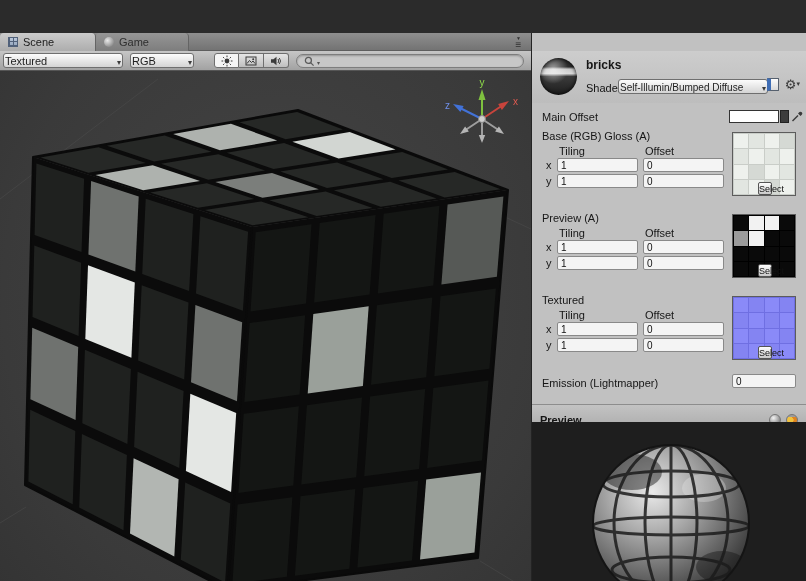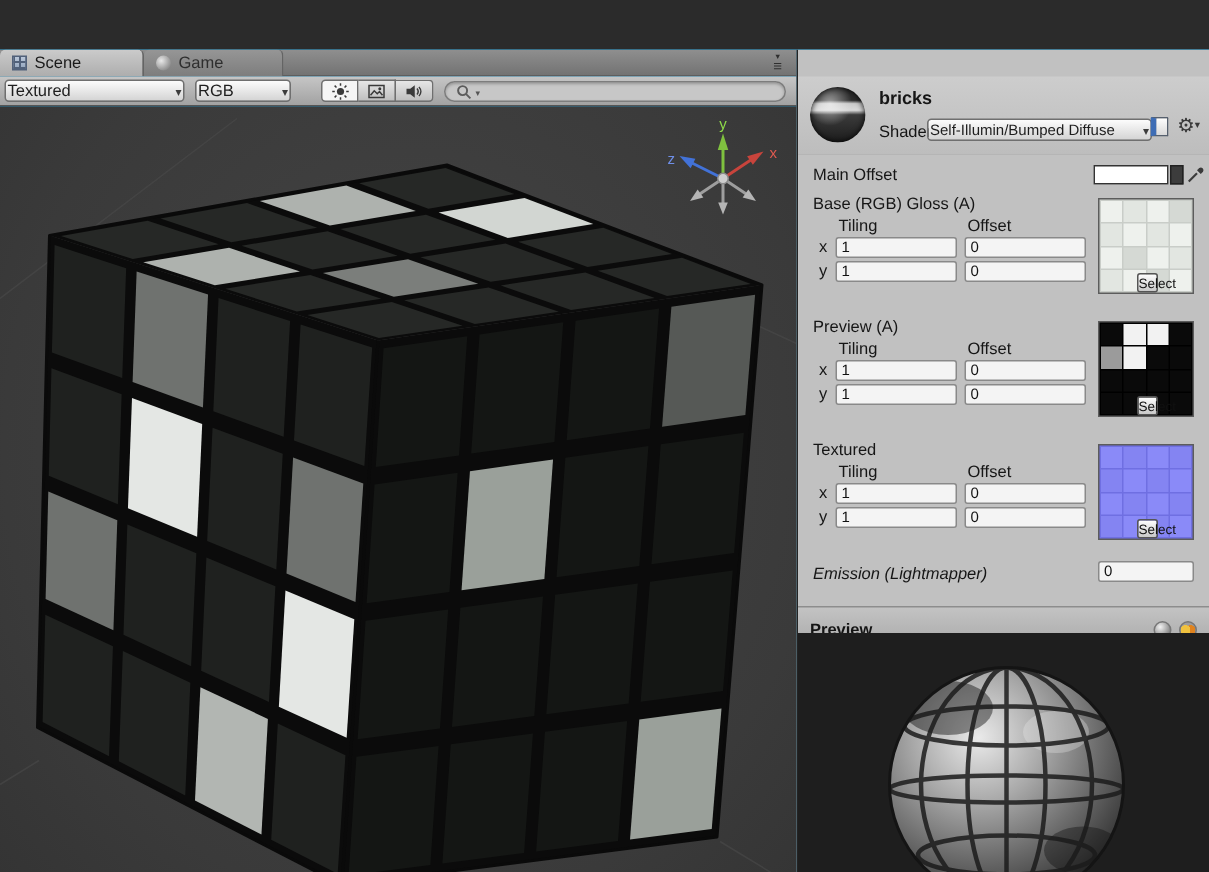--- a/index.html
+++ b/index.html
@@ -93,21 +93,21 @@
   .fld{position:absolute;height:14px;box-sizing:border-box;border:1px solid #898989;border-radius:2px;
       background:#f4f4f4;font:10px "Liberation Sans",sans-serif;color:#111;padding:0 3px;}
   .f-tx{left:25px;top:28px;width:81px;} .f-ox{left:111px;top:28px;width:81px;}
   .f-ty{left:25px;top:44px;width:81px;} .f-oy{left:111px;top:44px;width:81px;}
   .thumb{position:absolute;left:200px;top:2px;width:64px;height:64px;box-sizing:border-box;
       border:1px solid #5c5c5c;display:grid;grid-template-columns:repeat(4,1fr);
       grid-template-rows:repeat(4,1fr);gap:1px;padding:1px;cursor:pointer;}
   .select-btn{position:absolute;left:226px;top:52px;width:14px;height:13px;padding:0;
       font:9px "Liberation Sans",sans-serif;color:#111;background:linear-gradient(#fefefe,#c9c9c9);
       border:1px solid #555;border-radius:2px;cursor:pointer;}
-  .em-label{left:10px;top:274px;font-style:italic;}
+  .em-label{left:10px;top:274px;}
   .em-fld{left:200px;top:271px;width:64px;}
   .pv-head{position:absolute;left:0;right:0;top:371px;height:32px;box-sizing:border-box;
       background:linear-gradient(#c3c3c3,#a6a6a6);border-top:1px solid #8d8d8d;border-bottom:1px solid #767676;
       display:flex;align-items:center;padding:0 8px;font-weight:bold;}
   .pv-btns{margin-left:auto;display:flex;gap:5px;align-items:center;}
   .pv-btn{width:12px;height:12px;border-radius:50%;cursor:pointer;border:1px solid #777;box-sizing:border-box;}
   .pv-sphere-btn{background:radial-gradient(circle at 35% 30%,#f2f2f2,#8a8a8a 70%,#666);}
   .pv-light-btn{background:
       radial-gradient(circle at 33% 50%,#f0c23f 38%,rgba(0,0,0,0) 40%),
       radial-gradient(circle at 67% 50%,#e0831f 38%,rgba(0,0,0,0) 40%),#9c9c9c;}

